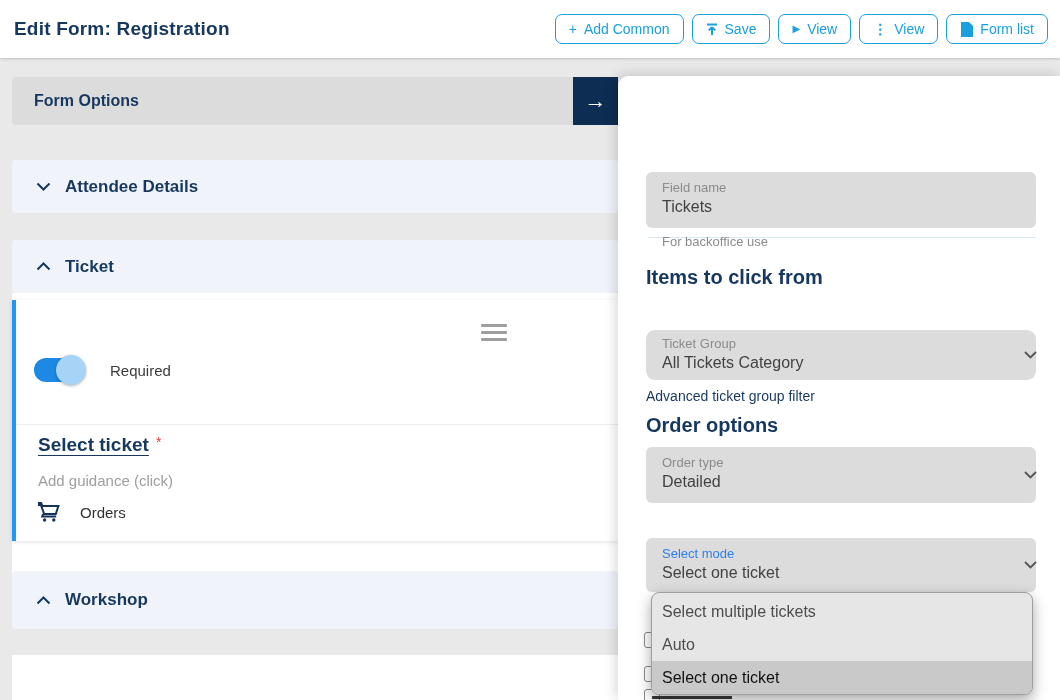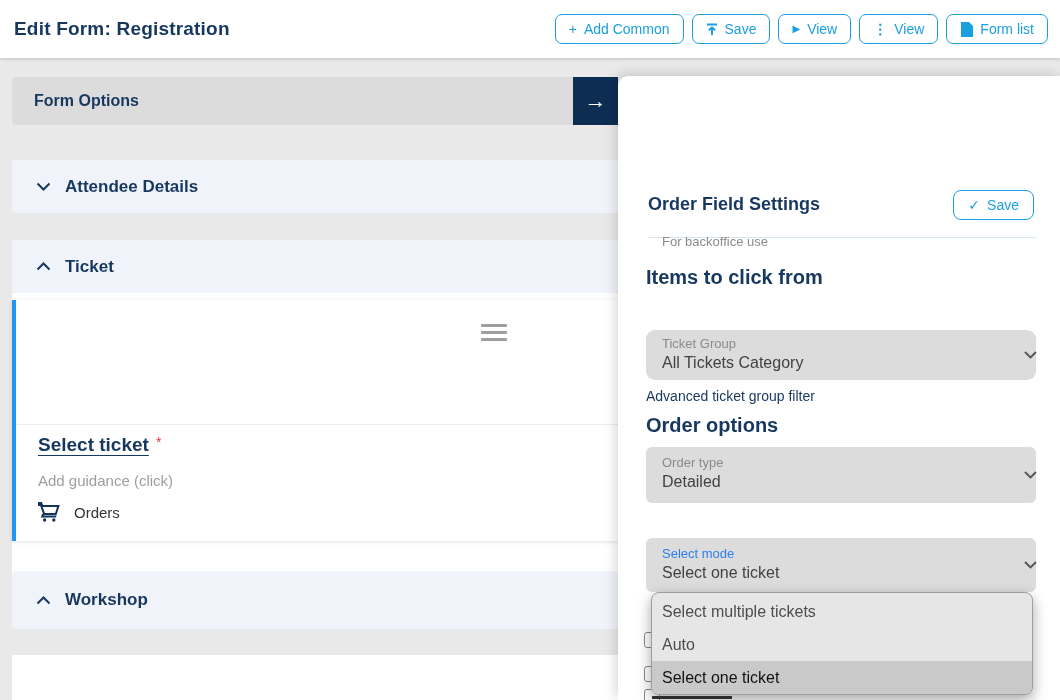--- a/index.html
+++ b/index.html
@@ -49,21 +49,21 @@
                   background:#a6d3f6; box-shadow:0 1px 3px rgba(0,0,0,.3); }
   .toggle-label { margin-left:30px; font-size:15px; color:#3c3c3c; }
 
   .card-divider { position:absolute; left:0; right:0; top:124px; height:1px; background:#ececec; }
 
   .field-label-row { position:absolute; left:22px; top:134px; }
   .field-label { font-size:19px; font-weight:600; color:#16375e; text-decoration:underline;
                  text-underline-offset:4px; cursor:pointer; }
   .req-star { color:#e53935; font-size:14px; margin-left:7px; vertical-align:top; }
   .guidance { position:absolute; left:22px; top:172px; font-size:15px; color:#9e9e9e; cursor:pointer; }
-  .orders-row { position:absolute; left:22px; top:202px; display:flex; align-items:center; gap:14px; }
+  .orders-row { position:absolute; left:22px; top:202px; display:flex; align-items:center; gap:20px; }
   .orders-label { font-size:15px; color:#333333; }
 
   
   .panel { position:absolute; left:618px; top:76px; width:442px; height:624px; background:#ffffff;
            border-top-left-radius:10px; box-shadow:-3px -2px 12px rgba(0,0,0,.15); z-index:3; }
   .panel-title { position:absolute; left:30px; top:118px; font-size:18px; font-weight:700; color:#16375e; }
   .panel-save-btn { position:absolute; right:26px; top:114px; height:30px; padding:0 14px;
                     display:flex; align-items:center; gap:7px; border:1px solid #1a9fdf; border-radius:8px;
                     background:#fff; color:#1a9fdf; font-size:14px; cursor:pointer;
                     font-family:"Liberation Sans",sans-serif; }
@@ -170,20 +170,26 @@
   <span class="acc-label">Ticket</span>
 </div>
 
 <div class="ticket-body">
   <div class="field-card">
     <div class="drag-handle">
       <span></span>
         <span></span>
         <span></span>
     </div>
+    <div class="toggle-row">
+      <div class="toggle">
+        <div class="knob"></div>
+      </div>
+      <span class="toggle-label">Required</span>
+    </div>
     <div class="card-divider"></div>
     <div class="field-label-row">
       <span class="field-label">Select ticket</span><span class="req-star">*</span>
     </div>
     <div class="guidance">Add guidance (click)</div>
     <div class="orders-row">
       <span>
         <svg width="22" height="20" viewBox="0 0 22 20">
           <path d="M0 1 h3.2 l1.2 3 h16 l-2.6 8 h-11.6 l-3.3 -9 h-2.9 z M5.2 12 l-1 2.6 h14" fill="none" stroke="#14335a" stroke-width="2"></path>
           <circle cx="6.6" cy="18" r="1.7" fill="#14335a"></circle>
@@ -206,20 +212,24 @@
 <div class="workshop-body"></div>
 
 <div class="panel">
   <div class="panel-title">Order Field Settings</div>
   <button class="panel-save-btn">
     <span class="abs-reset">✓</span>
     <span class="abs-reset">Save</span>
   </button>
   <div class="panel-divider"></div>
 
+  <div class="filled-input" id="fld-name">
+    <span class="f-label">Field name</span>
+    <span class="f-value">Tickets</span>
+  </div>
   <div class="helper-text">For backoffice use</div>
 
   <div class="panel-h2" id="h2-items">Items to click from</div>
 
   <div class="filled-input filled-select" id="fld-group">
     <span class="f-label">Ticket Group</span>
     <span class="f-value">All Tickets Category</span>
     <span class="sel-chev">
       <svg width="13" height="8" viewBox="0 0 13 8">
           <polyline points="1,1 6.5,6.5 12,1" fill="none" stroke="#555" stroke-width="1.8"></polyline>

